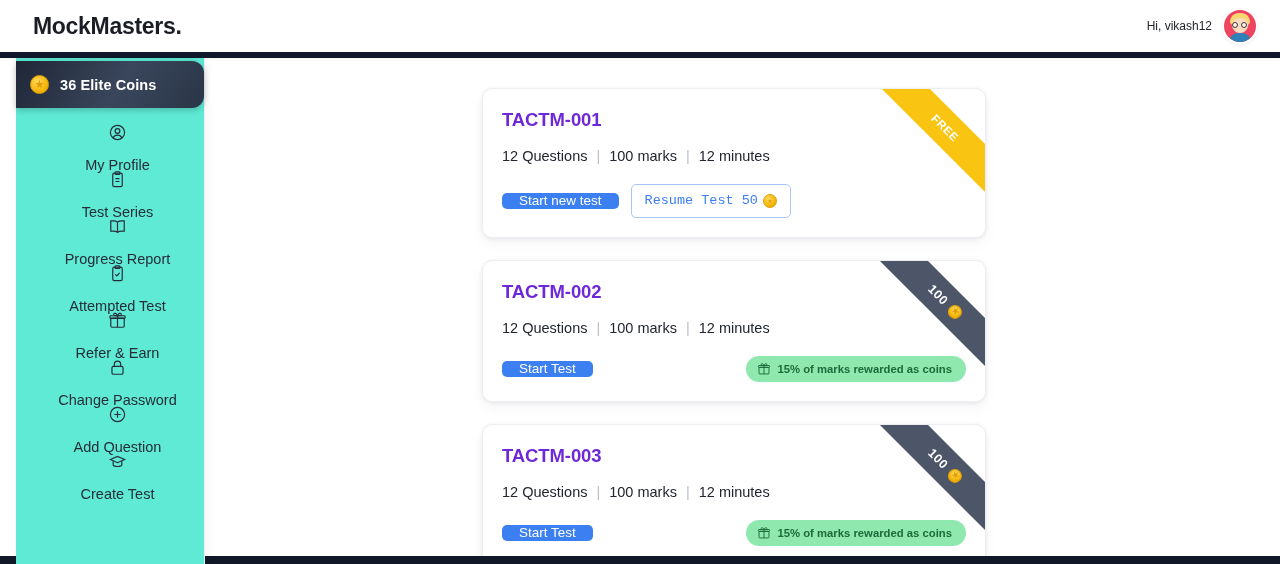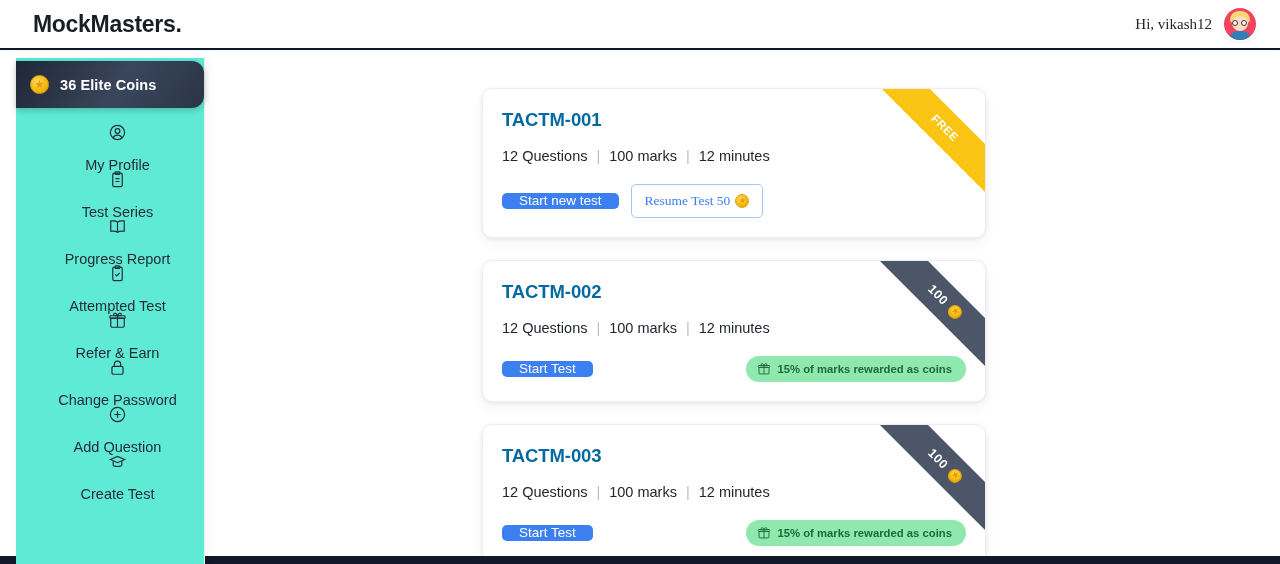--- a/index.html
+++ b/index.html
@@ -13,33 +13,33 @@
 
   
   .top-artifact {
     position: absolute; left: 565px; top: 0; width: 160px; height: 5px;
     background: linear-gradient(to bottom, #e9eaec, #fdfdfe);
     border-radius: 0 0 3px 3px;
   }
 
   
   .header {
-    position: absolute; left: 0; top: 0; width: 1280px; height: 50px;
+    position: absolute; left: 0; top: 0; width: 1280px; height: 58px;
     background: #ffffff;
-    border-bottom: 2px solid #0f172a;
+    border-bottom: 6px solid #0f172a;
     box-shadow: 0 1px 3px rgba(16,24,40,.05);
     display: flex; align-items: center; justify-content: space-between;
     padding: 0 24px 0 33px;
     z-index: 5;
   }
   .brand {
     font-size: 23px; font-weight: 700; letter-spacing: -.3px; color: #1a1d23;
   }
   .user-area { display: flex; align-items: center; gap: 12px; }
-  .greet { font-size: 15px; color: #22252b; font-family: Liberation Serif, serif; }
+  .greet { font-size: 12px; color: #22252b; }
   .avatar {
     width: 32px; height: 32px; border-radius: 50%;
     background: #ef4360;
     box-shadow: 0 0 0 2px #fff, 0 1px 4px rgba(0,0,0,.22);
     position: relative; overflow: hidden; flex: none;
   }
   .av-hair { position:absolute; left:6px; top:3px; width:20px; height:12px;
              background:#f7d774; border-radius:10px 10px 4px 4px; }
   .av-face { position:absolute; left:8px; top:8px; width:16px; height:15px;
              background:#fbdcc3; border-radius:50%; }
@@ -101,37 +101,37 @@
   .card {
     position: relative;
     width: 504px; margin: 0 auto 22px auto;
     background: #ffffff;
     border: 1px solid #eceef2;
     border-radius: 10px;
     box-shadow: 0 1px 4px rgba(16,24,40,.07), 0 6px 14px rgba(16,24,40,.045);
     padding: 20px 19px 19px 19px;
     overflow: hidden;
   }
-  .card-title { font-size: 18.5px; font-weight: 700; color: #0369a1; letter-spacing: -.1px; }
+  .card-title { font-size: 18.5px; font-weight: 700; color: #6d28d9; letter-spacing: -.1px; }
   .card-meta {
     margin-top: 17px; font-size: 14.5px; color: #22262e;
     display: flex; align-items: flex-end; gap: 9px;
   }
   .sep { color: #b9bec8; }
   .card-actions {
     margin-top: 20px; display: flex; align-items: center; gap: 12px;
   }
   .btn-primary {
     background: #3b7ff0; color: #fff; border: none; border-radius: 5px;
     font-size: 13.5px; font-family: inherit;
     padding: 0 17px; cursor: pointer; line-height: 1.2;
   }
   .btn-outline {
     background: #fff; color: #3b7ff0; border: 1px solid #a9c6f8; border-radius: 5px;
-    font-size: 13.5px; font-family: Liberation Serif, serif;
+    font-size: 13.5px; font-family: Liberation Mono, monospace;
     padding: 8px 13px; cursor: pointer; line-height: 1.2;
     display: inline-flex; align-items: center; gap: 5px;
   }
   .reward {
     margin-left: auto;
     background: #8fe8ae; color: #1e6b39;
     border-radius: 20px; padding: 6px 14px 6px 11px;
     font-size: 11.3px; font-weight: 600;
     display: inline-flex; align-items: center; gap: 6px; white-space: nowrap;
   }

